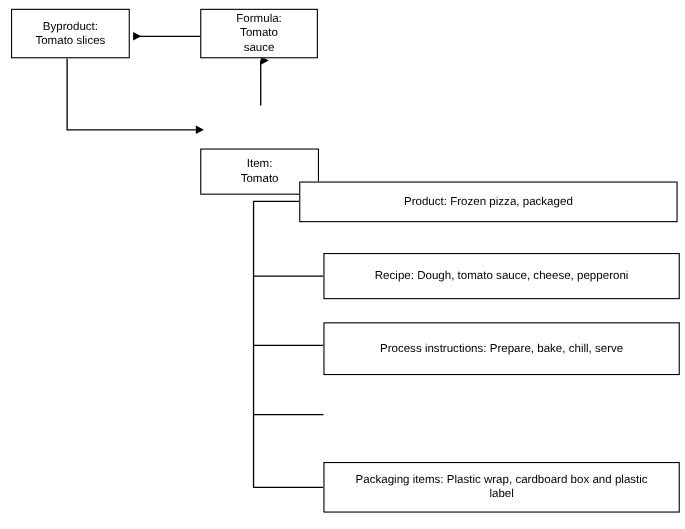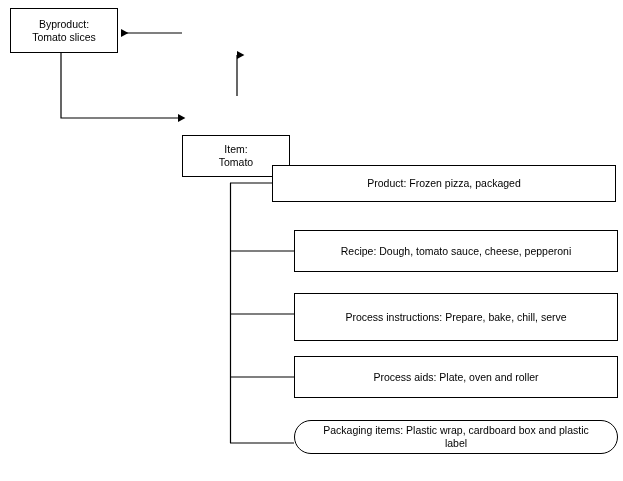--- a/index.html
+++ b/index.html
@@ -45,21 +45,21 @@
   }
   
   #node-byproduct { left: 10px;  top: 8px;   width: 108px; height: 45px; }
   #node-formula   { left: 182px; top: 8px;   width: 107px; height: 45px; }
   #node-item      { left: 182px; top: 96px;  width: 108px; height: 42px; margin-top: 39px; }
   
   #node-product       { left: 272px; top: 165px; width: 344px; height: 37px; }
   #node-recipe        { left: 294px; top: 230px; width: 324px; height: 42px; }
   #node-process-instr { left: 294px; top: 293px; width: 324px; height: 48px; }
   #node-process-aids  { left: 294px; top: 356px; width: 324px; height: 42px; }
-  #node-packaging     { left: 294px; top: 420px; width: 324px; height: 34px; border-radius: 19px; }
+  #node-packaging     { left: 294px; top: 420px; width: 324px; height: 46px; }
 </style>
 </head>
 <body>
 
 <div id="canvas">
 
   <svg id="edge-layer" viewBox="0 0 623 481" width="623" height="481" xmlns="http://www.w3.org/2000/svg">
     <defs>
       <marker id="arrow-left" markerWidth="9" markerHeight="9" refX="8" refY="4.5" orient="auto" markerUnits="userSpaceOnUse">
         <path d="M 8 0.6 L 8 8.4 L 0.6 4.5 Z" fill="#000000"></path>
@@ -90,27 +90,28 @@
       <line x1="230" y1="251" x2="294" y2="251" stroke="#000000" stroke-width="1.2"></line>
       <line x1="230" y1="314" x2="294" y2="314" stroke="#000000" stroke-width="1.2"></line>
       <line x1="230" y1="377" x2="294" y2="377" stroke="#000000" stroke-width="1.2"></line>
       <line x1="230" y1="443" x2="294" y2="443" stroke="#000000" stroke-width="1.2"></line>
     </g>
   </svg>
 
   <div class="node" id="node-byproduct">Byproduct:
 Tomato slices</div>
 
+  <div class="node" id="node-formula">Formula:
+Tomato sauce</div>
 
   <div class="node" id="node-item">Item:
 Tomato</div>
 
   <div class="node" id="node-product">Product: Frozen pizza, packaged</div>
 
   <div class="node" id="node-recipe">Recipe: Dough, tomato sauce, cheese, pepperoni</div>
 
   <div class="node" id="node-process-instr">Process instructions: Prepare, bake, chill, serve</div>
 
-  <div class="node" id="node-process-aids">Process aids: Plate, oven and roller</div>
 
   <div class="node" id="node-packaging">Packaging items: Plastic wrap, cardboard box and plastic label</div>
 
 </div>
 
 </body></html>

